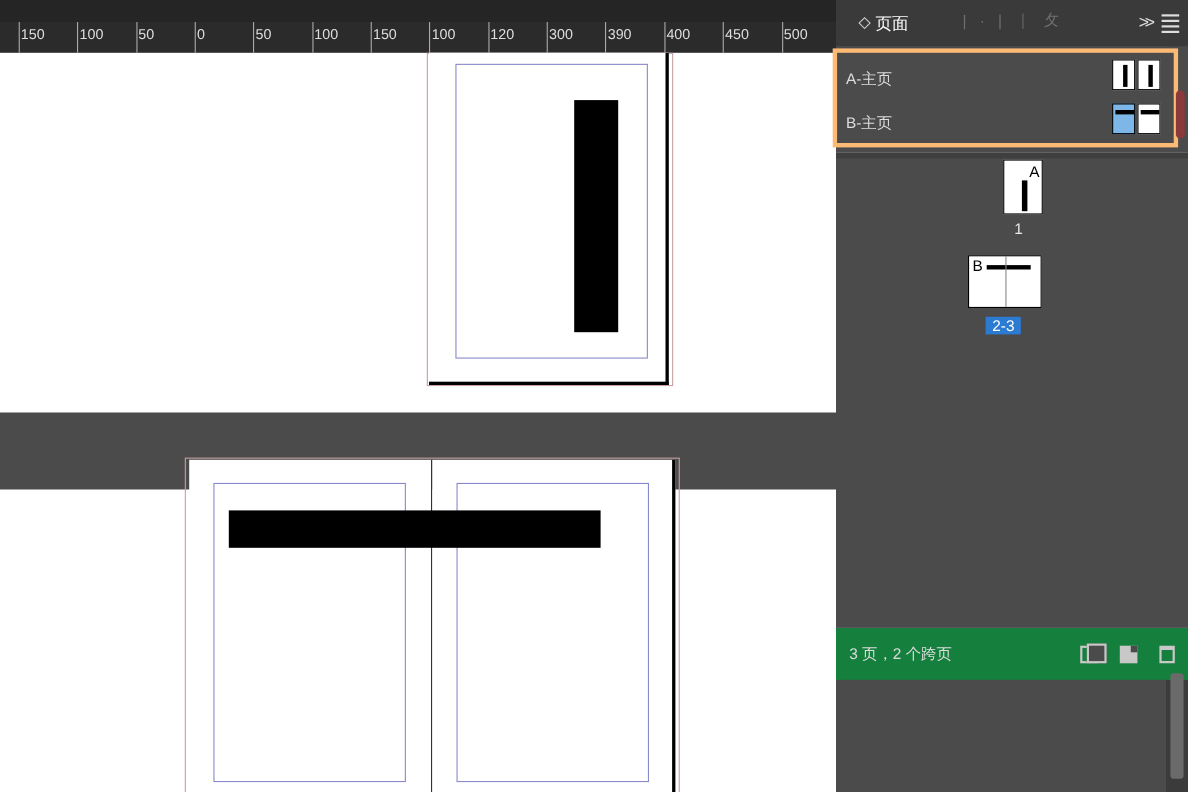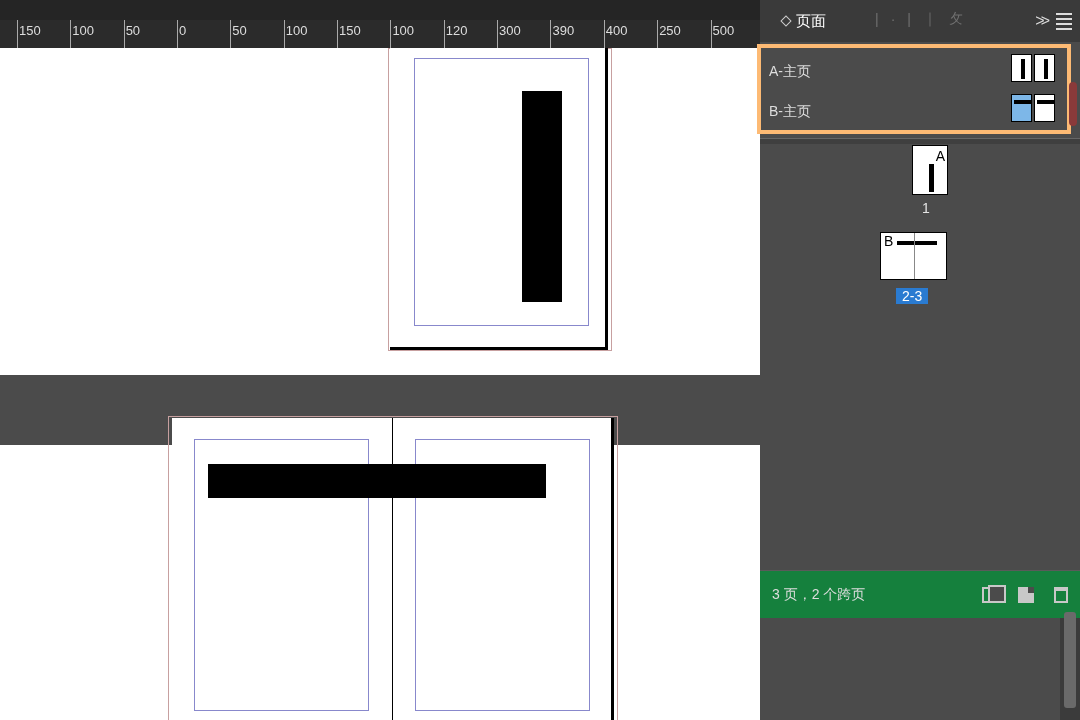--- a/index.html
+++ b/index.html
@@ -281,21 +281,21 @@
       <div class="ruler-label" style="left: 392.4px;">100</div>
       <div class="ruler-tick" style="left: 443.75px;"></div>
       <div class="ruler-label" style="left: 445.75px;">120</div>
       <div class="ruler-tick" style="left: 497.1px;"></div>
       <div class="ruler-label" style="left: 499.1px;">300</div>
       <div class="ruler-tick" style="left: 550.45px;"></div>
       <div class="ruler-label" style="left: 552.45px;">390</div>
       <div class="ruler-tick" style="left: 603.8px;"></div>
       <div class="ruler-label" style="left: 605.8px;">400</div>
       <div class="ruler-tick" style="left: 657.15px;"></div>
-      <div class="ruler-label" style="left: 659.15px;">250</div>
+      <div class="ruler-label" style="left: 659.15px;">450</div>
       <div class="ruler-tick" style="left: 710.5px;"></div>
       <div class="ruler-label" style="left: 712.5px;">500</div>
     </div>
 </div>
 
 <div class="canvas">
 
   <div class="page-top-bleed"></div>
   <div class="page-top"></div>
   <div class="page-top-margin"></div>

